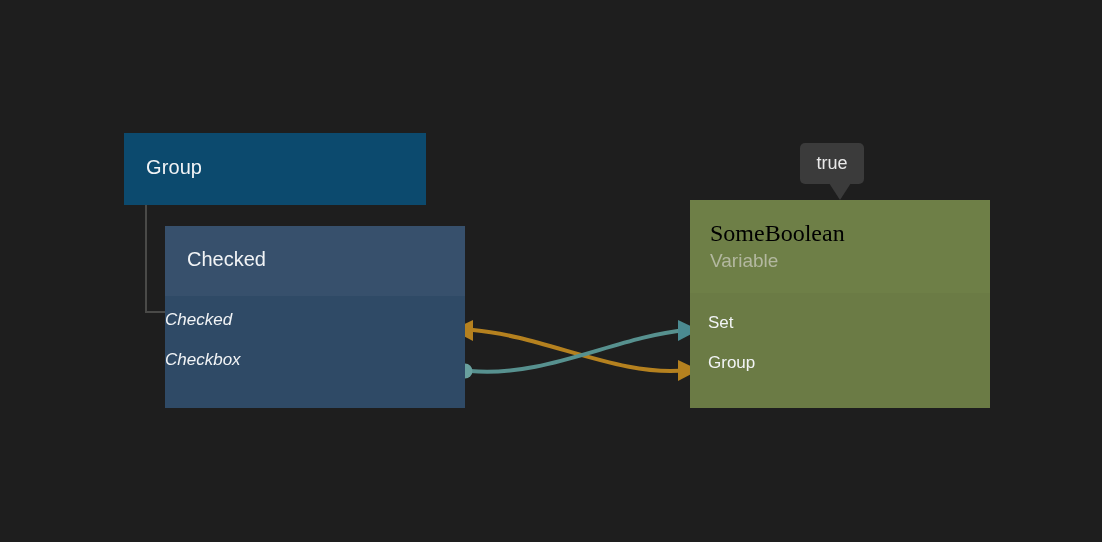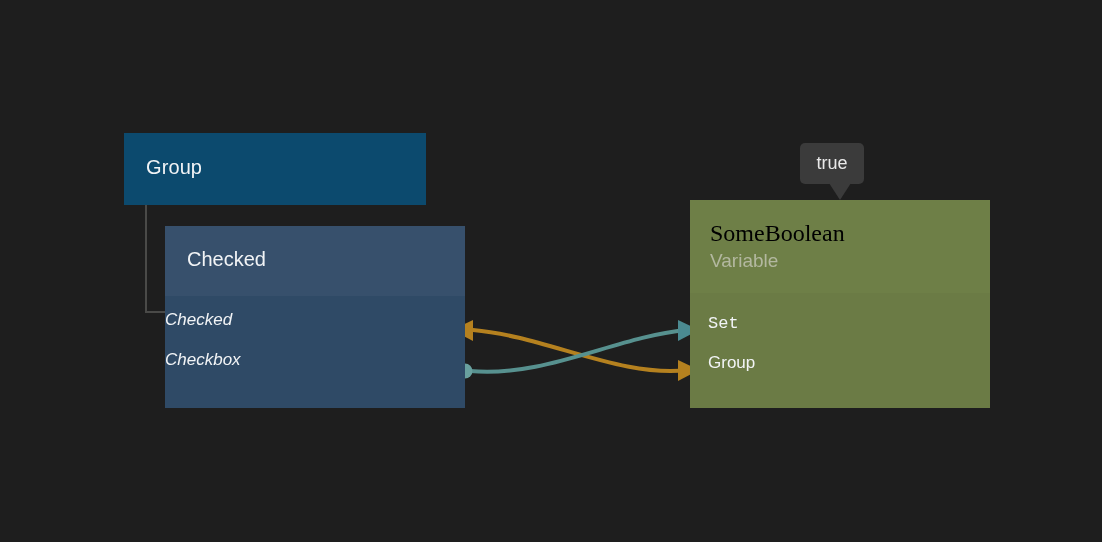--- a/index.html
+++ b/index.html
@@ -157,21 +157,21 @@
     position: absolute;
     left: 20px;
     top: 50px;
     font-size: 19px;
     color: #b3b8a0;
   }
   .variable-node .node-body {
     height: 115px;
     position: relative;
   }
-  #port-set    { top: 18px; font-family: Liberation Mono, monospace; }
+  #port-set    { top: 18px; }
   #port-value  { top: 58px; }
 
   
   .tooltip {
     position: absolute;
     left: 800px;
     top: 143px;
     width: 64px;
     height: 41px;
     background: #3b3b3b;

